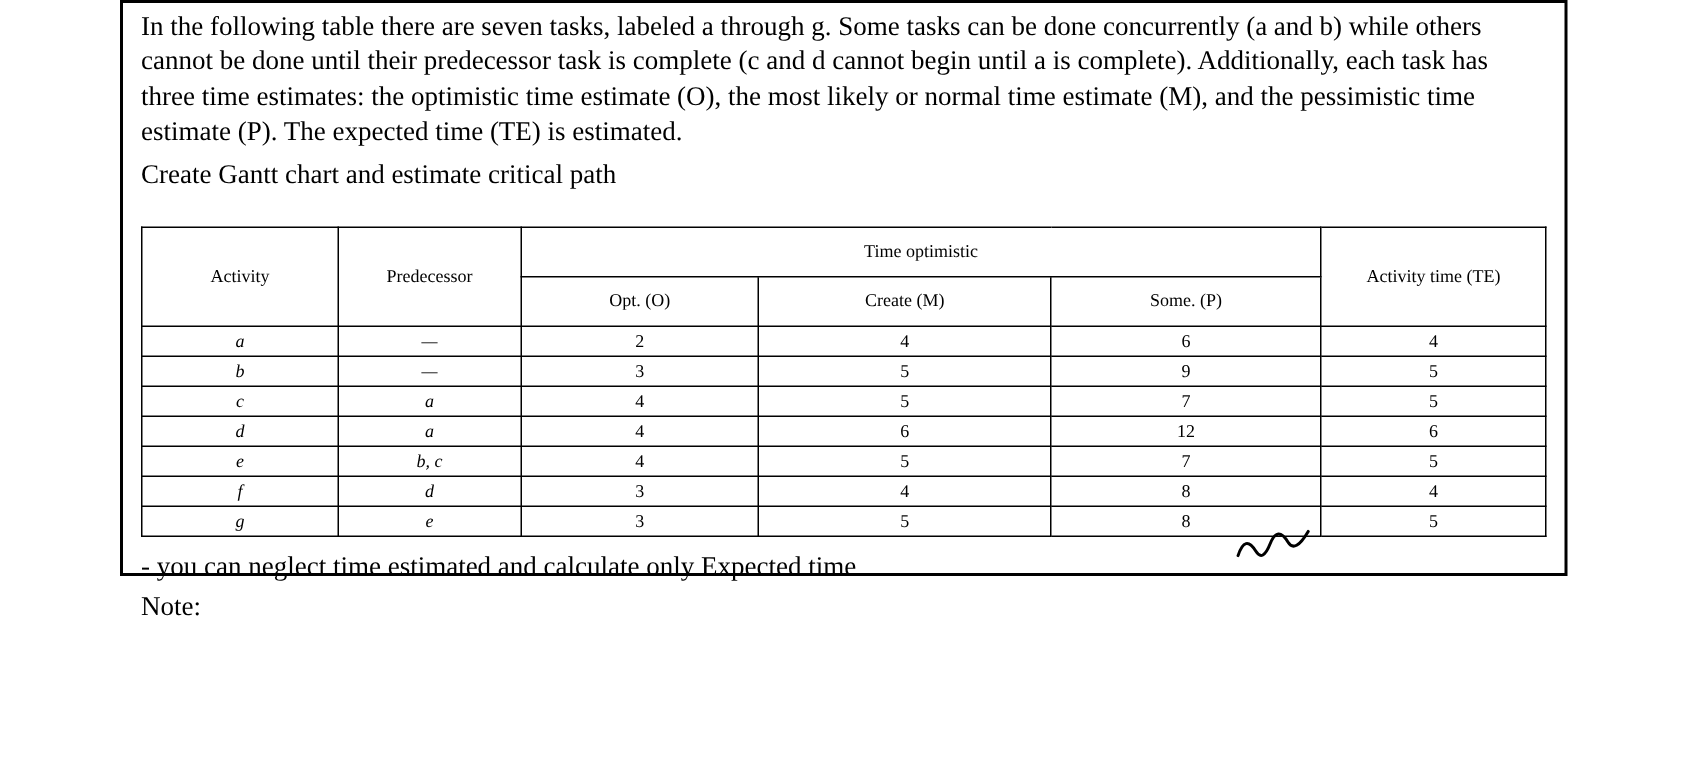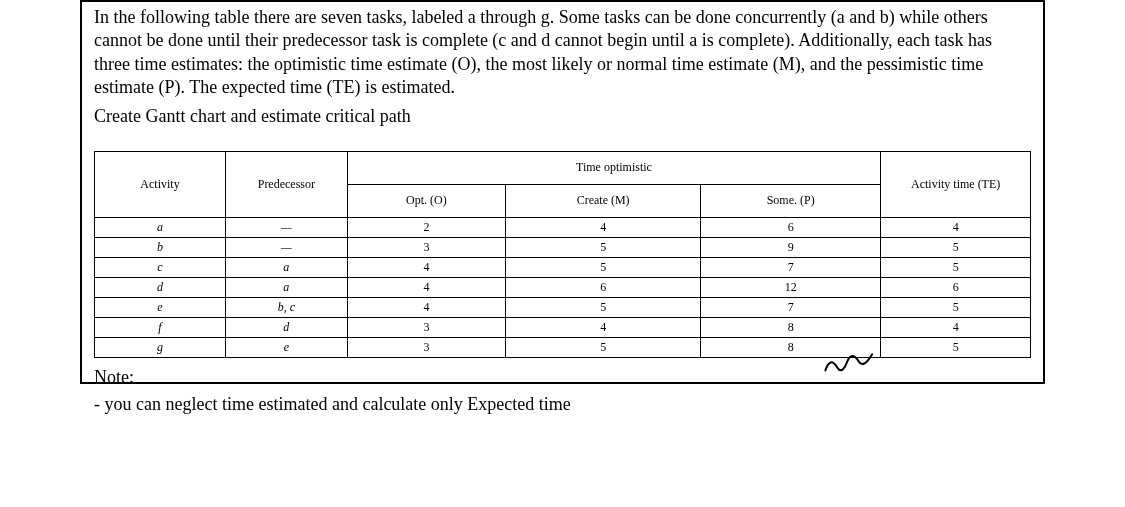--- a/index.html
+++ b/index.html
@@ -141,22 +141,22 @@
         <td class="activity-italic">e</td>
         <td>3</td>
         <td>5</td>
         <td>8</td>
         <td>5</td>
       </tr>
     </tbody>
   </table>
 
   <div class="note-block">
+    <div>- you can neglect time estimated and calculate only Expected time</div>
     <div>Note:</div>
-    <div>- you can neglect time estimated and calculate only Expected time</div>
   </div>
 
   <div class="signature">
     <svg width="60" height="24" viewBox="0 0 60 24">
       <path d="M2 18 q6 -14 12 -2 q4 8 10 -4 q6 -12 12 0 q4 8 14 -6" stroke="#000" stroke-width="2" fill="none" stroke-linecap="round"></path>
     </svg>
   </div>
 
 </div>
 

